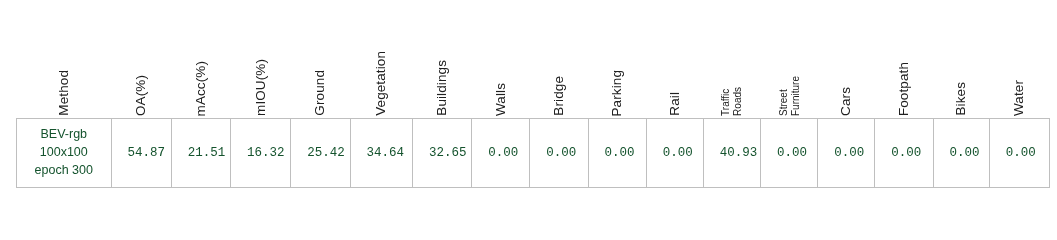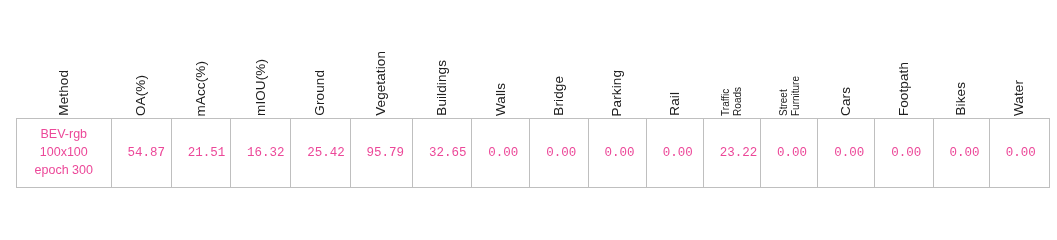--- a/index.html
+++ b/index.html
@@ -83,21 +83,21 @@
   table.metrics tbody tr.data-row {
     height: 69px;
   }
 
   table.metrics tbody td {
     border: 1px solid #bfbfbf;
     padding: 0 16px;
     text-align: center;
     vertical-align: middle;
     font-size: 12.5px;
-    color: #ec4899;
+    color: #14532d;
     background: #ffffff;
     box-sizing: border-box;
   }
 
   td.method-cell {
     font-size: 12.5px;
     line-height: 1.42;
     white-space: pre-line;
   }
 
@@ -224,27 +224,27 @@
       </thead>
       <tbody>
           <tr class="data-row">
             <td class="method-cell">BEV-rgb
 100x100
 epoch 300</td>
             <td class="value-cell">54.87</td>
             <td class="value-cell">21.51</td>
             <td class="value-cell">16.32</td>
             <td class="value-cell">25.42</td>
-            <td class="value-cell">95.79</td>
+            <td class="value-cell">34.64</td>
             <td class="value-cell">32.65</td>
             <td class="value-cell">0.00</td>
             <td class="value-cell">0.00</td>
             <td class="value-cell">0.00</td>
             <td class="value-cell">0.00</td>
-            <td class="value-cell">23.22</td>
+            <td class="value-cell">40.93</td>
             <td class="value-cell">0.00</td>
             <td class="value-cell">0.00</td>
             <td class="value-cell">0.00</td>
             <td class="value-cell">0.00</td>
             <td class="value-cell">0.00</td>
           </tr>
         </tbody>
     </table>
   </div>
 </div>

